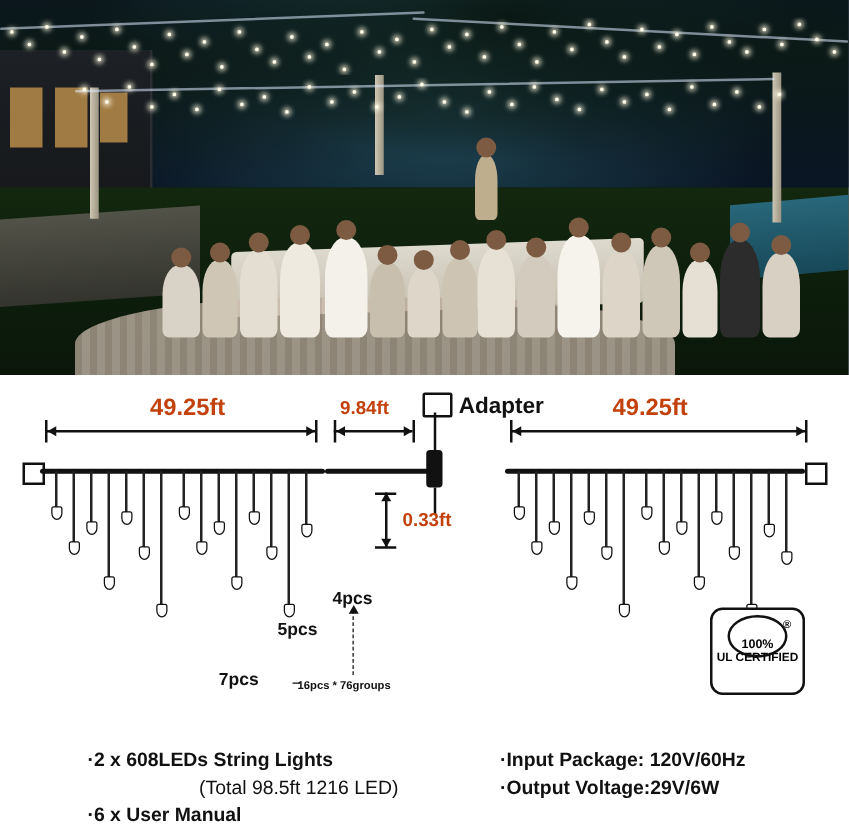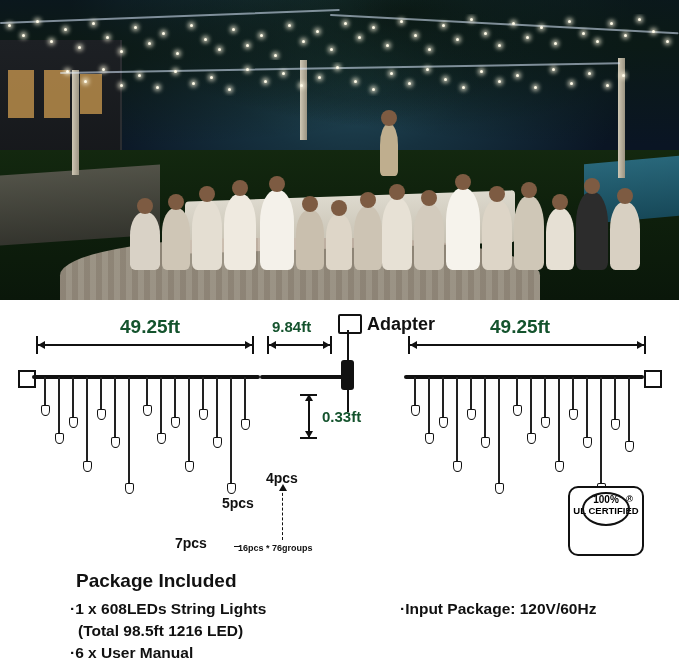--- a/index.html
+++ b/index.html
@@ -129,21 +129,21 @@
     position:absolute;
     left:0; top:300px;
     width:679px;
     height:266px;
     background:#ffffff;
   }
   .dim-label {
     position:absolute;
     font-size:19px;
     font-weight:bold;
-    color:#14532d;
+    color:#c2410c;
     white-space:nowrap;
     text-align:center;
   }
   .dim-label.small { font-size:15px; }
   .pcs-label {
     position:absolute;
     font-size:14px;
     font-weight:bold;
     color:#111;
     white-space:nowrap;
@@ -233,21 +233,21 @@
     width:44px; height:30px;
     border:2px solid #111;
     border-radius:50%;
   }
   .ul-reg {
     position:absolute;
     right:9px; top:6px;
     font-size:9px;
     font-weight:bold;
   }
-  .ul-line1 { font-size:10px; font-weight:bold; display:block; margin-top:6px;}
+  .ul-line1 { font-size:10px; font-weight:bold; display:block; margin-top:22px;}
   .ul-line2 { font-size:9.5px; font-weight:bold; display:block; }
 
   
   .arrow-head-r, .arrow-head-l {
     position:absolute;
     width:0;height:0;
     border-top:4px solid transparent;
     border-bottom:4px solid transparent;
   }
   .arrow-head-r { border-left:7px solid #111; }
@@ -295,21 +295,21 @@
     left:400px; top:32px;
     width:280px;
   }
   .pkg-item {
     font-size:15.5px;
     font-weight:bold;
     color:#111;
     line-height:22px;
     white-space:nowrap;
   }
-  .pkg-item.indent { padding-left:8px; font-weight:bold; }
+  .pkg-item.indent { padding-left:8px; font-weight:normal;text-align:center; }
 </style>
 </head>
 <body>
 
 <div class="page">
 
   <div class="photo">
     <div class="sky"></div>
     <div class="sky-glow"></div>
     <div class="trees"></div>
@@ -565,26 +565,26 @@
 
     <div class="ul-badge" style="left:568px; top:186px;">
       <div class="ul-circle"></div>
       <span class="ul-reg">®</span>
       <span class="ul-line1">100%</span>
       <span class="ul-line2">UL CERTIFIED</span>
     </div>
   </div>
 
   <div class="package">
-    <span class="pkg-title">Package Included</span>
 
     <div class="pkg-col-left">
-      <div class="pkg-item">·1 x 608LEDs String Lights</div>
+      <div class="pkg-item">·2 x 608LEDs String Lights</div>
       <div class="pkg-item indent">(Total 98.5ft 1216 LED)</div>
       <div class="pkg-item">·6 x User Manual</div>
     </div>
 
     <div class="pkg-col-right">
       <div class="pkg-item">·Input Package: 120V/60Hz</div>
+      <div class="pkg-item">·Output Voltage:29V/6W</div>
     </div>
   </div>
 
 </div>
 
 </body></html>

